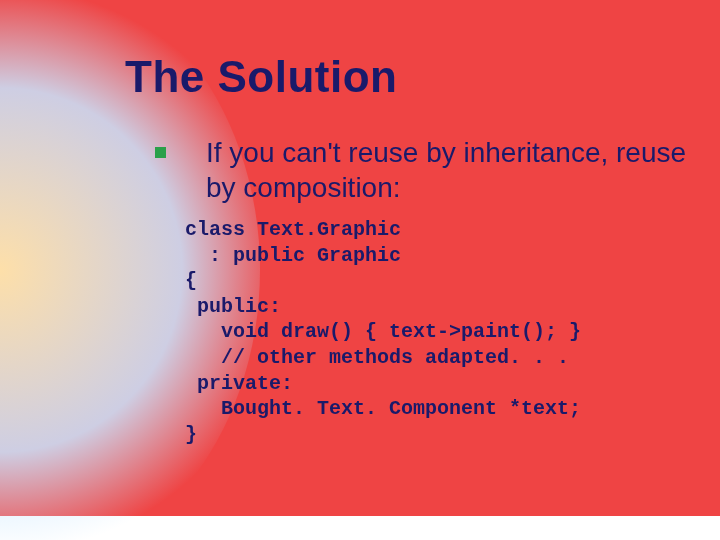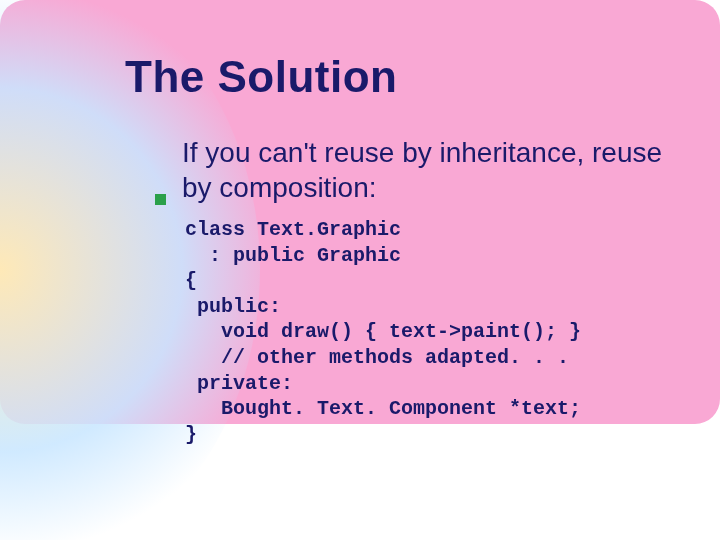--- a/index.html
+++ b/index.html
@@ -7,23 +7,22 @@
     padding: 0;
     width: 720px;
     height: 540px;
     overflow: hidden;
     font-family: Arial, Helvetica, sans-serif;
     background: #ffffff;
   }
   .slide {
     position: relative;
     width: 720px;
-    height: 424px;
-    background: #f9a8d4;
-    border-radius: 25px;
+    height: 516px;
+    background: #ef4444;
   }
   .gradient-arc {
     position: absolute;
     left: -260px;
     top: -40px;
     width: 520px;
     height: 620px;
     border-radius: 50%;
     background: radial-gradient(circle at 50% 50%,
       rgba(255, 240, 180, 0.9) 0%,
@@ -41,22 +40,23 @@
     letter-spacing: 0.5px;
   }
   .body {
     position: absolute;
     left: 155px;
     top: 135px;
     right: 30px;
   }
   .bullet-row {
     display: flex;
-    align-items: flex-end;
+    align-items: flex-start;
     margin-bottom: 12px;
+    gap: 24px;
   }
   .bullet-marker {
     width: 11px;
     height: 11px;
     background: #2aa04a;
     margin-top: 12px;
     margin-right: 16px;
     flex: 0 0 11px;
   }
   .bullet-text {

